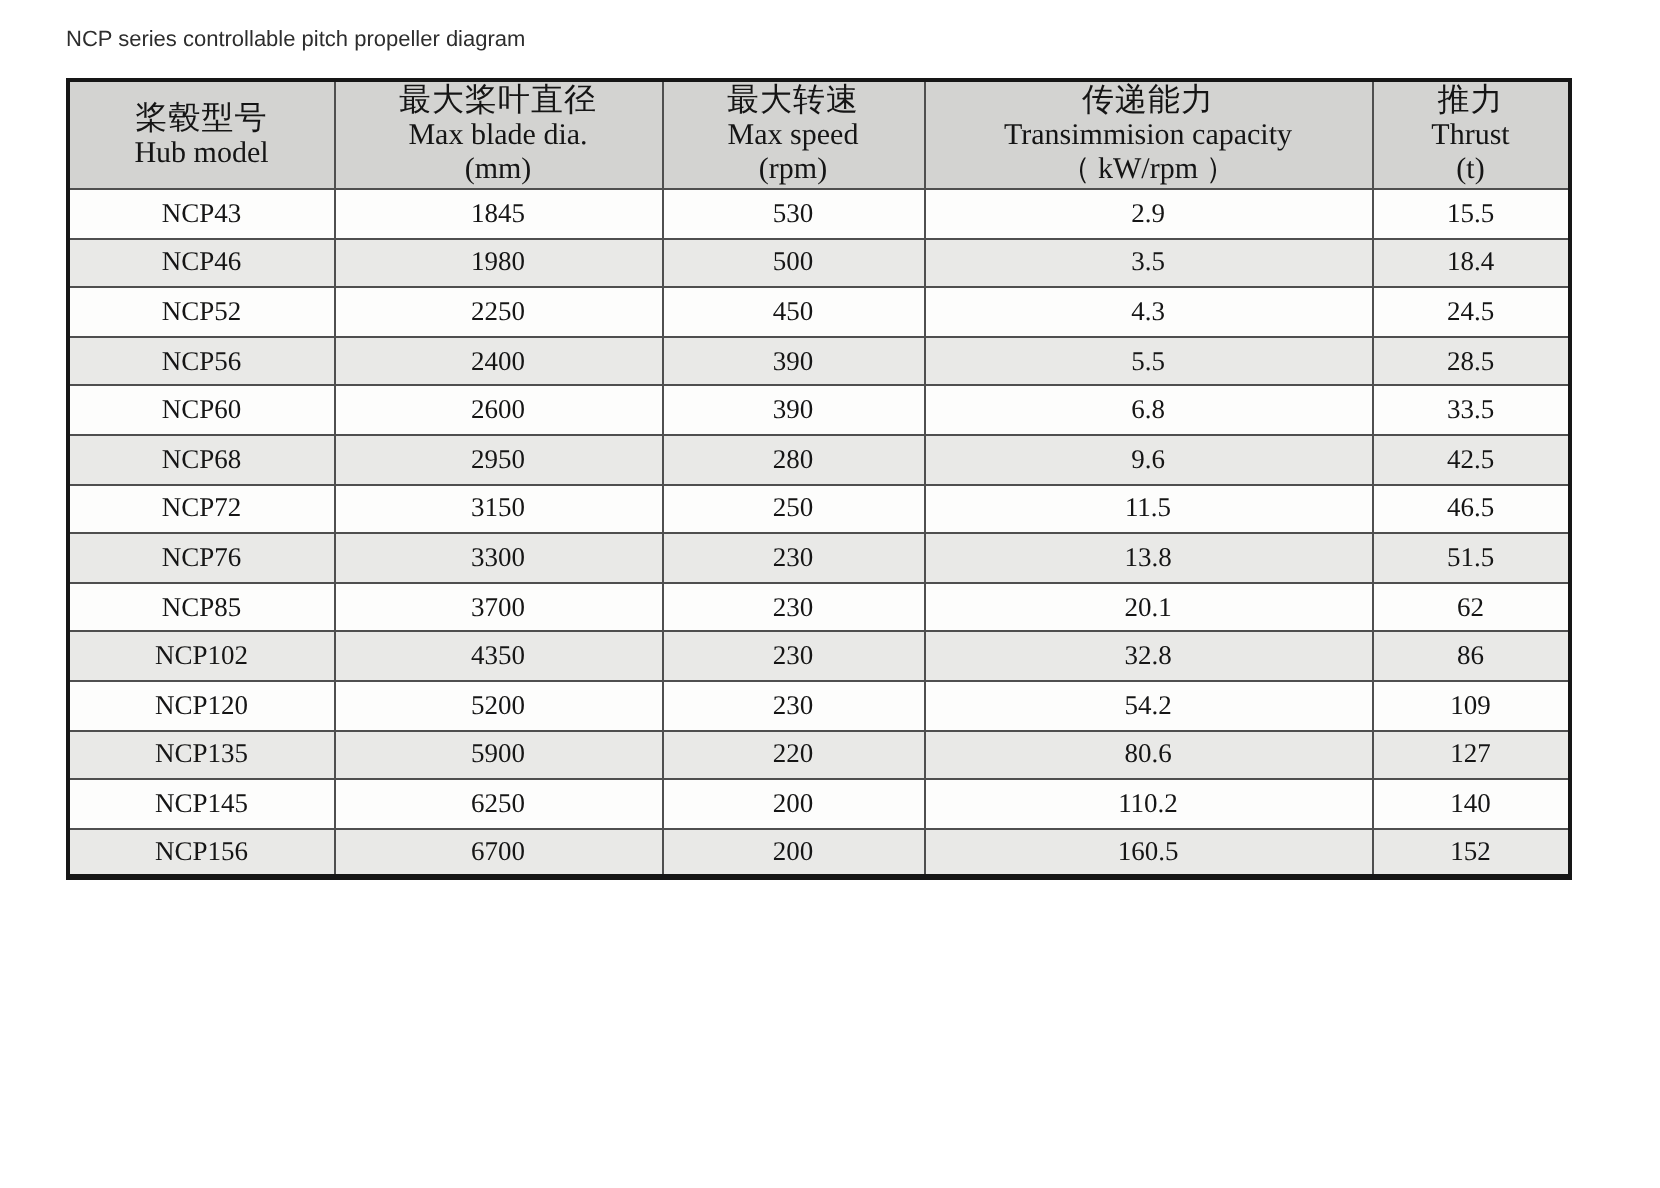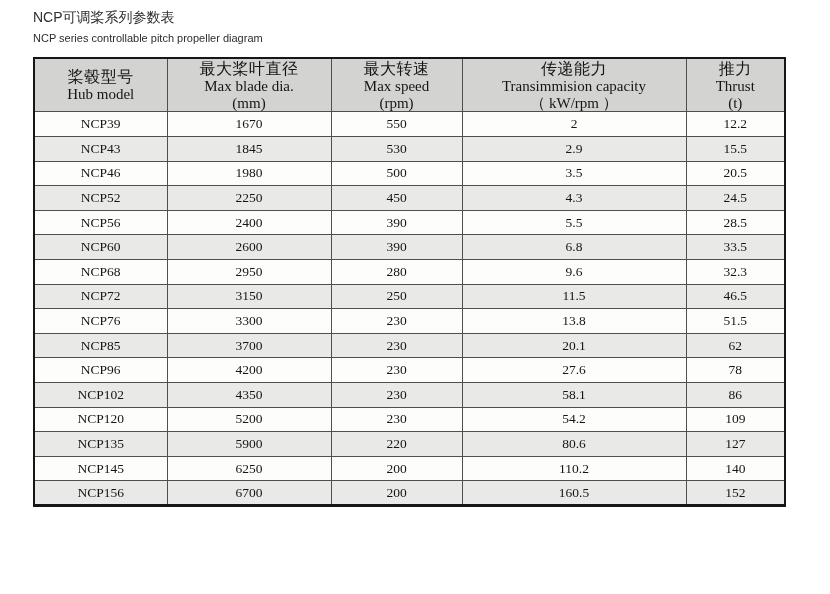--- a/index.html
+++ b/index.html
@@ -68,21 +68,20 @@
   .spec-table tbody tr:nth-child(even) td {
     background: var(--row-alt-bg);
   }
 </style>
 </head>
 <body>
 
 <div class="page">
 
   <div class="titles">
-    <div class="title-zh">NCP可调桨系列参数表</div>
     <div class="title-en">NCP series controllable pitch propeller diagram</div>
   </div>
 
   <table class="spec-table">
     <colgroup>
       <col style="width:133px">
       <col style="width:164px">
       <col style="width:131px">
       <col style="width:224px">
       <col style="width:99px">
@@ -111,39 +110,32 @@
         </th>
         <th>
           <div class="h-zh">推力</div>
           <div class="h-en">Thrust</div>
           <div class="h-unit">(t)</div>
         </th>
       </tr>
     </thead>
     <tbody>
         <tr>
-          <td>NCP39</td>
-          <td>1670</td>
-          <td>550</td>
-          <td>2</td>
-          <td>12.2</td>
-        </tr>
-        <tr>
           <td>NCP43</td>
           <td>1845</td>
           <td>530</td>
           <td>2.9</td>
           <td>15.5</td>
         </tr>
         <tr>
           <td>NCP46</td>
           <td>1980</td>
           <td>500</td>
           <td>3.5</td>
-          <td>20.5</td>
+          <td>18.4</td>
         </tr>
         <tr>
           <td>NCP52</td>
           <td>2250</td>
           <td>450</td>
           <td>4.3</td>
           <td>24.5</td>
         </tr>
         <tr>
           <td>NCP56</td>
@@ -157,21 +149,21 @@
           <td>2600</td>
           <td>390</td>
           <td>6.8</td>
           <td>33.5</td>
         </tr>
         <tr>
           <td>NCP68</td>
           <td>2950</td>
           <td>280</td>
           <td>9.6</td>
-          <td>32.3</td>
+          <td>42.5</td>
         </tr>
         <tr>
           <td>NCP72</td>
           <td>3150</td>
           <td>250</td>
           <td>11.5</td>
           <td>46.5</td>
         </tr>
         <tr>
           <td>NCP76</td>
@@ -181,31 +173,24 @@
           <td>51.5</td>
         </tr>
         <tr>
           <td>NCP85</td>
           <td>3700</td>
           <td>230</td>
           <td>20.1</td>
           <td>62</td>
         </tr>
         <tr>
-          <td>NCP96</td>
-          <td>4200</td>
-          <td>230</td>
-          <td>27.6</td>
-          <td>78</td>
-        </tr>
-        <tr>
           <td>NCP102</td>
           <td>4350</td>
           <td>230</td>
-          <td>58.1</td>
+          <td>32.8</td>
           <td>86</td>
         </tr>
         <tr>
           <td>NCP120</td>
           <td>5200</td>
           <td>230</td>
           <td>54.2</td>
           <td>109</td>
         </tr>
         <tr>

